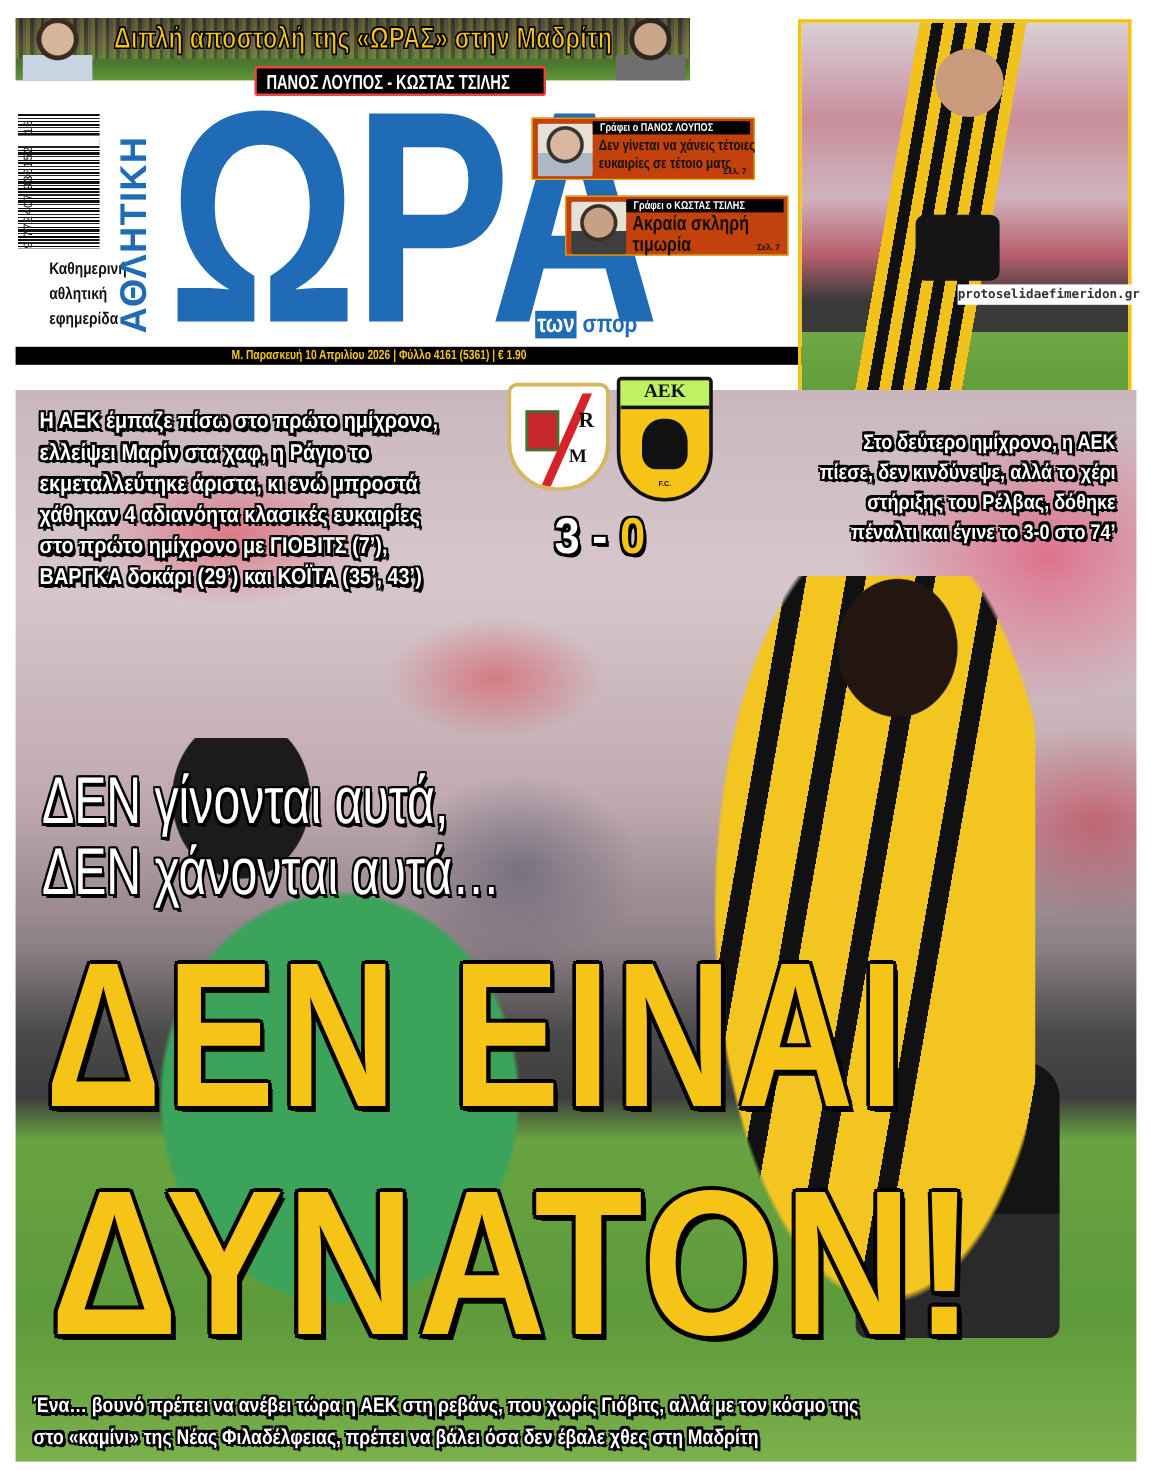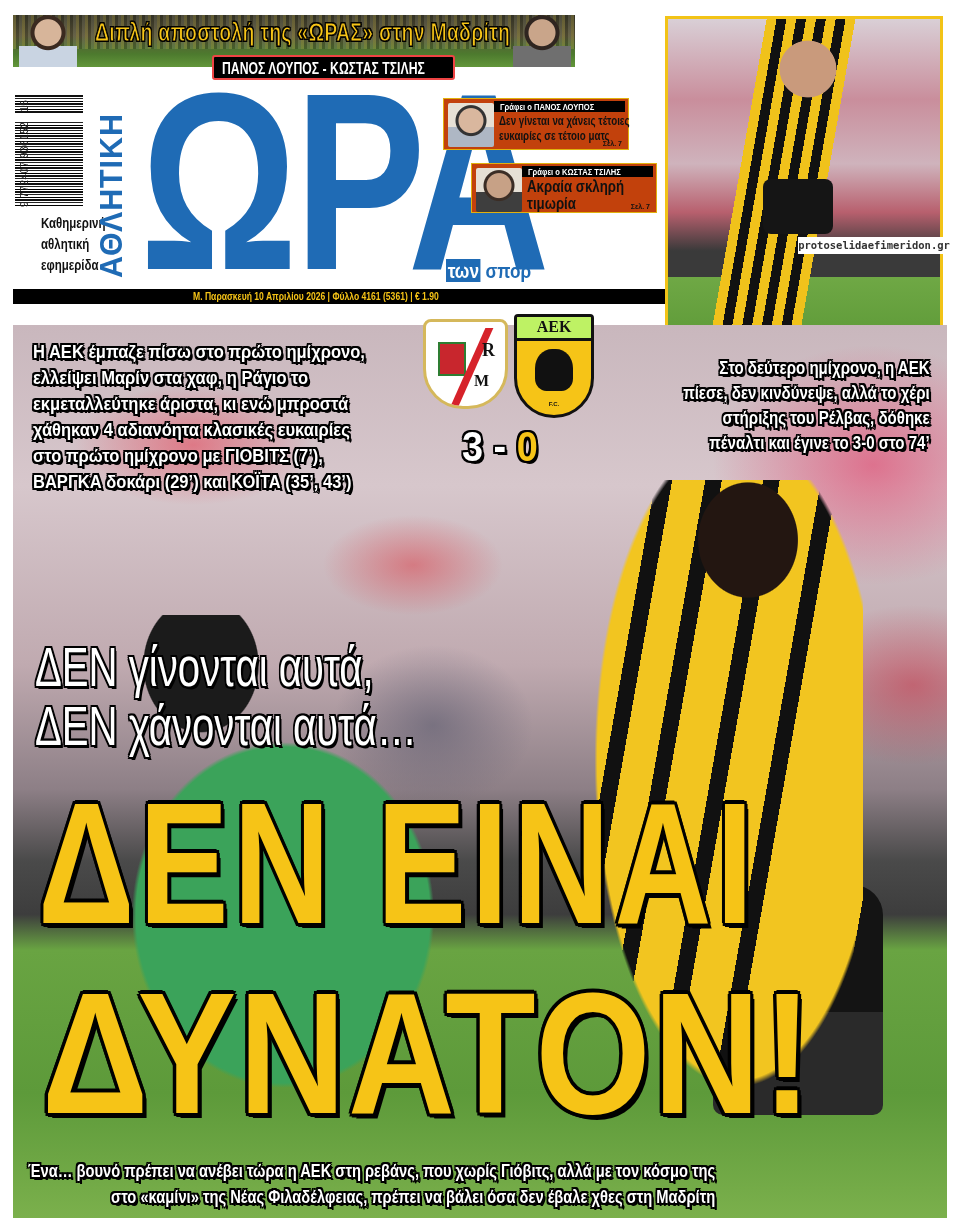--- a/index.html
+++ b/index.html
@@ -104,21 +104,21 @@
   #sub-head{left:35px;top:638px;font-size:55px;line-height:59px;font-weight:normal;}
   #sub-head div{transform:scaleX(.73);transform-origin:left top;white-space:nowrap;}
   .big{color:#f6c417;font-weight:bold;white-space:nowrap;transform-origin:left top;
     text-shadow:
       4px 0 0 #000,-4px 0 0 #000,0 4px 0 #000,0 -4px 0 #000,
       3px 3px 0 #000,-3px -3px 0 #000,3px -3px 0 #000,-3px 3px 0 #000,
       5px 5px 0 #000;}
   #main-head-1{left:38px;top:778px;font-size:172px;line-height:170px;transform:scaleX(.78);letter-spacing:6px;}
   #main-head-2{left:42px;top:968px;font-size:172px;line-height:170px;transform:scaleX(.86);letter-spacing:3px;}
 
-  #footer-text{left:28px;top:1158px;font-size:17.5px;line-height:26px;font-weight:bold;text-align:right;}
+  #footer-text{left:28px;top:1158px;font-size:17.5px;line-height:26px;font-weight:bold;}
   #footer-text div{transform:scaleX(.84);transform-origin:left top;white-space:nowrap;}
 </style>
 </head>
 <body>
 
 <div id="banner" class="abs">
   <div class="crowd"></div>
   <div id="face-l" class="face"></div>
   <div id="banner-title" class="abs cond">Διπλή αποστολή της «ΩΡΑΣ» στην Μαδρίτη</div>
   <div id="face-r" class="face"></div>

